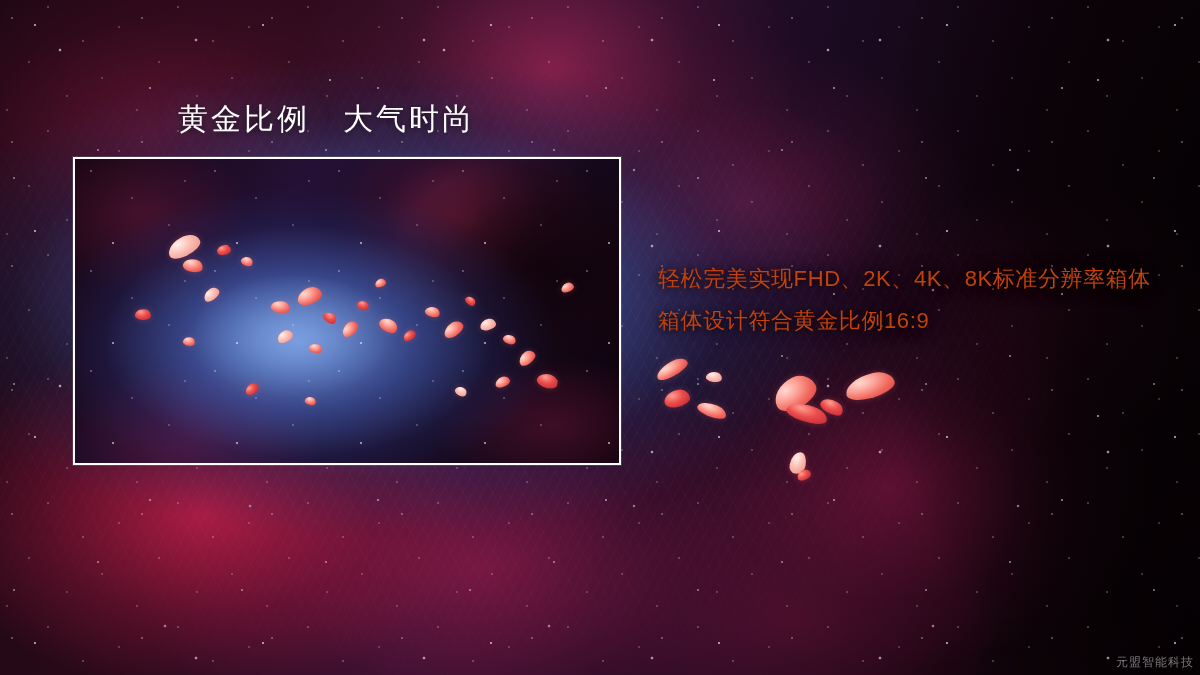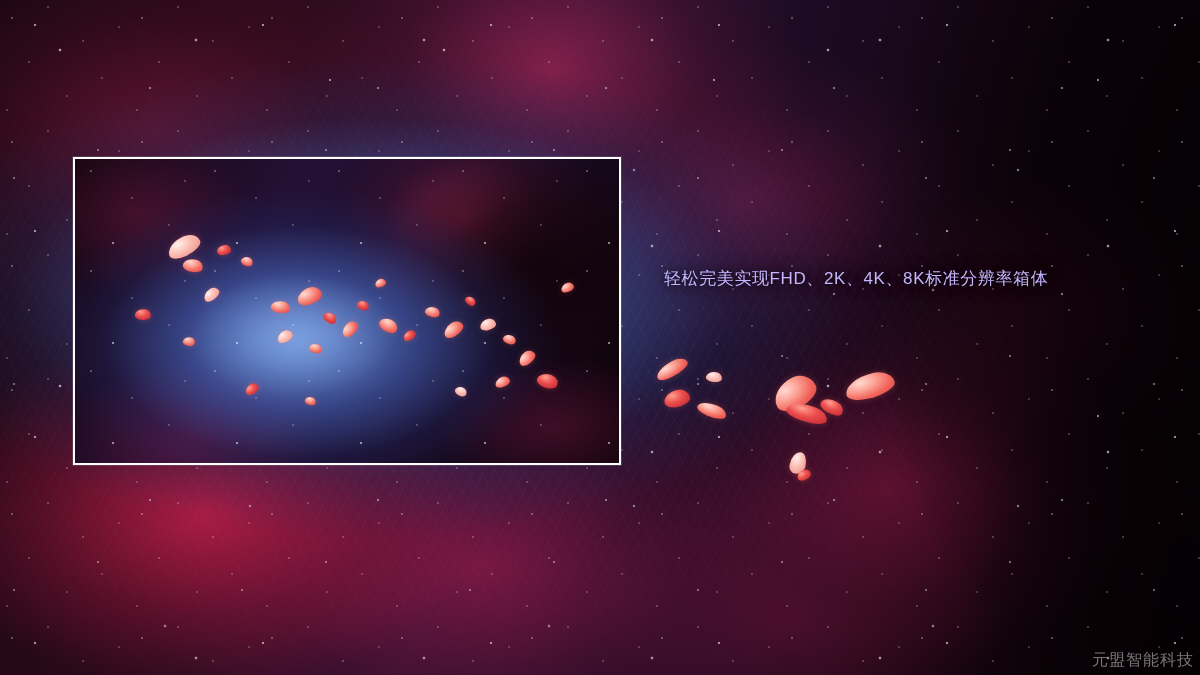--- a/index.html
+++ b/index.html
@@ -124,28 +124,27 @@
   #headline{
     position:absolute;left:178px;top:102px;
     font-size:30px;line-height:34px;letter-spacing:3px;
     color:#ffffff;font-weight:400;white-space:pre;
     text-shadow:0 1px 10px rgba(0,0,0,.75), 0 0 26px rgba(140,170,255,.35);
   }
   #body-copy{
     position:absolute;left:658px;top:258px;width:500px;
   }
   #body-copy .line{
-    color:#c4b5fd;font-size:17px;line-height:42px;letter-spacing:.6px;
+    color:#c2410c;font-size:22px;line-height:42px;letter-spacing:.6px;
     white-space:nowrap;
     text-shadow:0 1px 8px rgba(0,0,0,.85), 0 0 18px rgba(0,0,0,.6);
-    margin-left:6px;
   }
   #watermark{
     position:absolute;right:6px;bottom:4px;
-    font-size:16px;letter-spacing:1px;
+    font-size:12px;letter-spacing:1px;
     color:rgba(205,198,205,.58);
     text-shadow:0 1px 3px rgba(0,0,0,.6);
     margin-left:36px;
   }
 </style>
 </head>
 <body>
 
 <div id="stage">
 
@@ -225,19 +224,21 @@
         <div class="petal" style="left: 420px; top: 218px; width: 15px; height: 10px; transform: rotate(-19deg);"></div>
         <div class="petal pale" style="left: 380px; top: 228px; width: 12px; height: 9px; transform: rotate(33deg);"></div>
         <div class="petal" style="left: 108px; top: 178px; width: 12px; height: 9px; transform: rotate(15deg);"></div>
         <div class="petal deep" style="left: 170px; top: 225px; width: 14px; height: 10px; transform: rotate(-29deg);"></div>
         <div class="petal" style="left: 230px; top: 238px; width: 11px; height: 8px; transform: rotate(23deg);"></div>
         <div class="petal deep" style="left: 60px; top: 150px; width: 16px; height: 11px; transform: rotate(8deg);"></div>
         <div class="petal" style="left: 486px; top: 124px; width: 13px; height: 9px; transform: rotate(-18deg);"></div>
       </div>
   </div>
 
+  <div id="headline">黄金比例　大气时尚</div>
 
   <div id="body-copy">
     <div class="line">轻松完美实现FHD、2K、4K、8K标准分辨率箱体</div>
+    <div class="line">箱体设计符合黄金比例16:9</div>
   </div>
 
   <div id="watermark">元盟智能科技</div>
 </div>
 
 </body></html>

